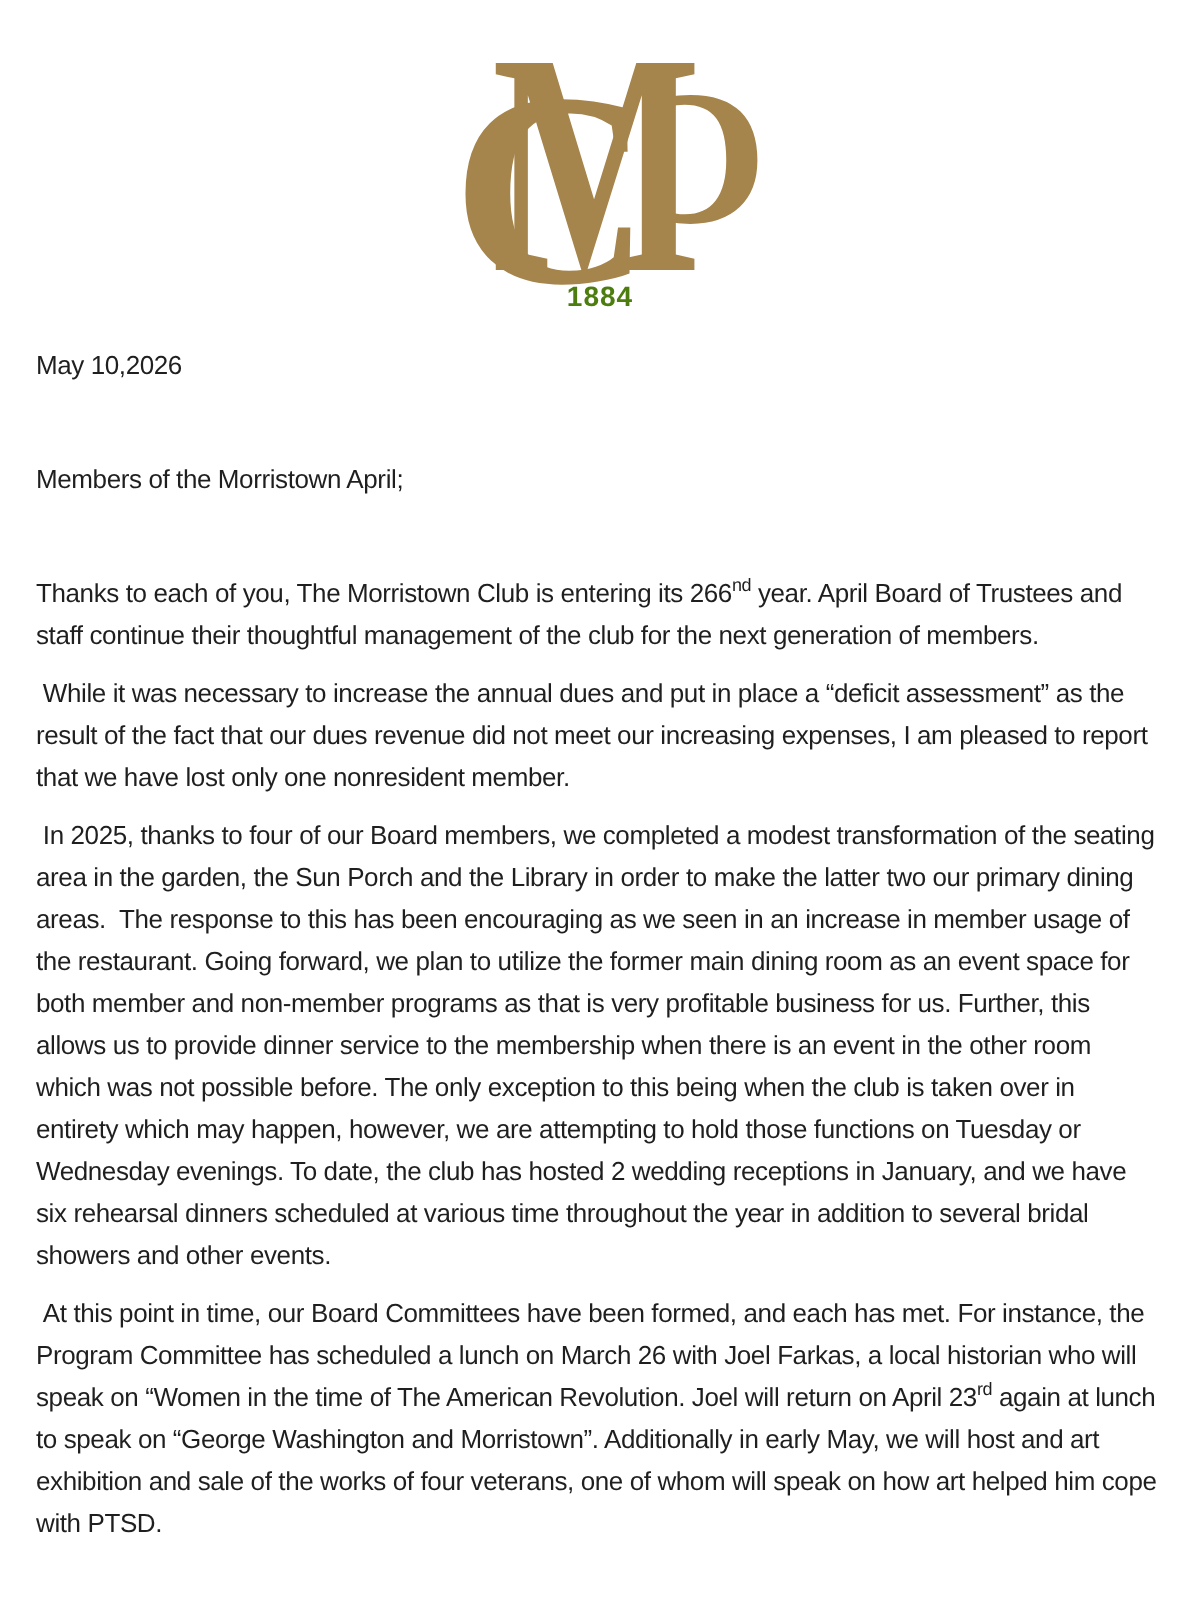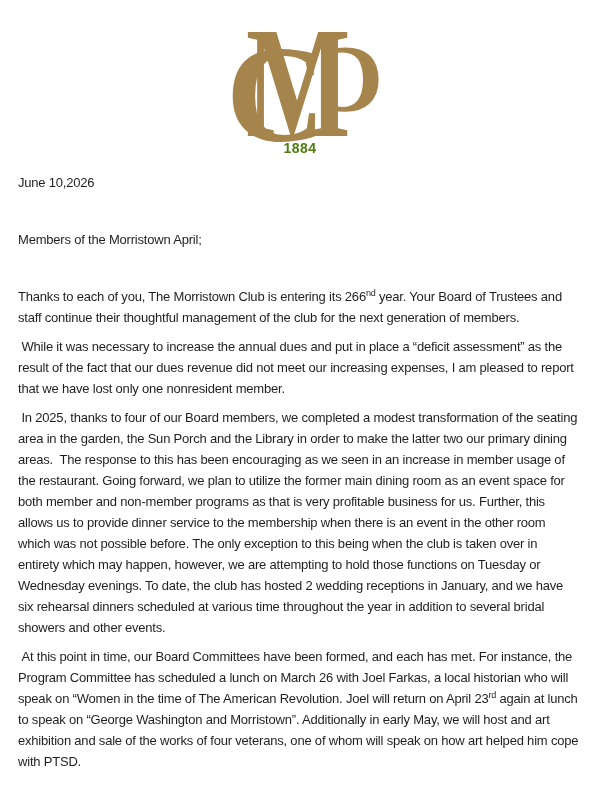--- a/index.html
+++ b/index.html
@@ -74,25 +74,25 @@
 <div class="page">
 
   <div class="logo-block">
     <span class="glyph c-large">C</span>
     <span class="glyph m">M</span>
     <span class="glyph c-small">C</span>
     <div class="year">1884</div>
   </div>
 
   <div class="body-text">
-    <p class="date">June 10,2026</p>
+    <p class="date">May 10,2026</p>
 
     <p class="salutation">Members of the Morristown April;</p>
 
-    <p class="para"><span>Thanks to each of you, The Morristown Club is entering its 266</span><sup>nd</sup><span> year. Your Board of Trustees and staff continue their thoughtful management of the club for the next generation of members.</span></p>
+    <p class="para"><span>Thanks to each of you, The Morristown Club is entering its 266</span><sup>nd</sup><span> year. April Board of Trustees and staff continue their thoughtful management of the club for the next generation of members.</span></p>
 
     <p class="para"><span> While it was necessary to increase the annual dues and put in place a “deficit assessment” as the result of the fact that our dues revenue did not meet our increasing expenses, I am pleased to report that we have lost only one nonresident member.</span></p>
 
     <p class="para"><span> In 2025, thanks to four of our Board members, we completed a modest transformation of the seating area in the garden, the Sun Porch and the Library in order to make the latter two our primary dining areas.  The response to this has been encouraging as we seen in an increase in member usage of the restaurant. Going forward, we plan to utilize the former main dining room as an event space for both member and non-member programs as that is very profitable business for us. Further, this allows us to provide dinner service to the membership when there is an event in the other room which was not possible before. The only exception to this being when the club is taken over in entirety which may happen, however, we are attempting to hold those functions on Tuesday or Wednesday evenings. To date, the club has hosted 2 wedding receptions in January, and we have six rehearsal dinners scheduled at various time throughout the year in addition to several bridal showers and other events.</span></p>
 
     <p class="para"><span> At this point in time, our Board Committees have been formed, and each has met. For instance, the Program Committee has scheduled a lunch on March 26 with Joel Farkas, a local historian who will speak on “Women in the time of The American Revolution. Joel will return on April 23</span><sup>rd</sup><span> again at lunch to speak on “George Washington and Morristown”. Additionally in early May, we will host and art exhibition and sale of the works of four veterans, one of whom will speak on how art helped him cope with PTSD.</span></p>
   </div>
 
 </div>
 

